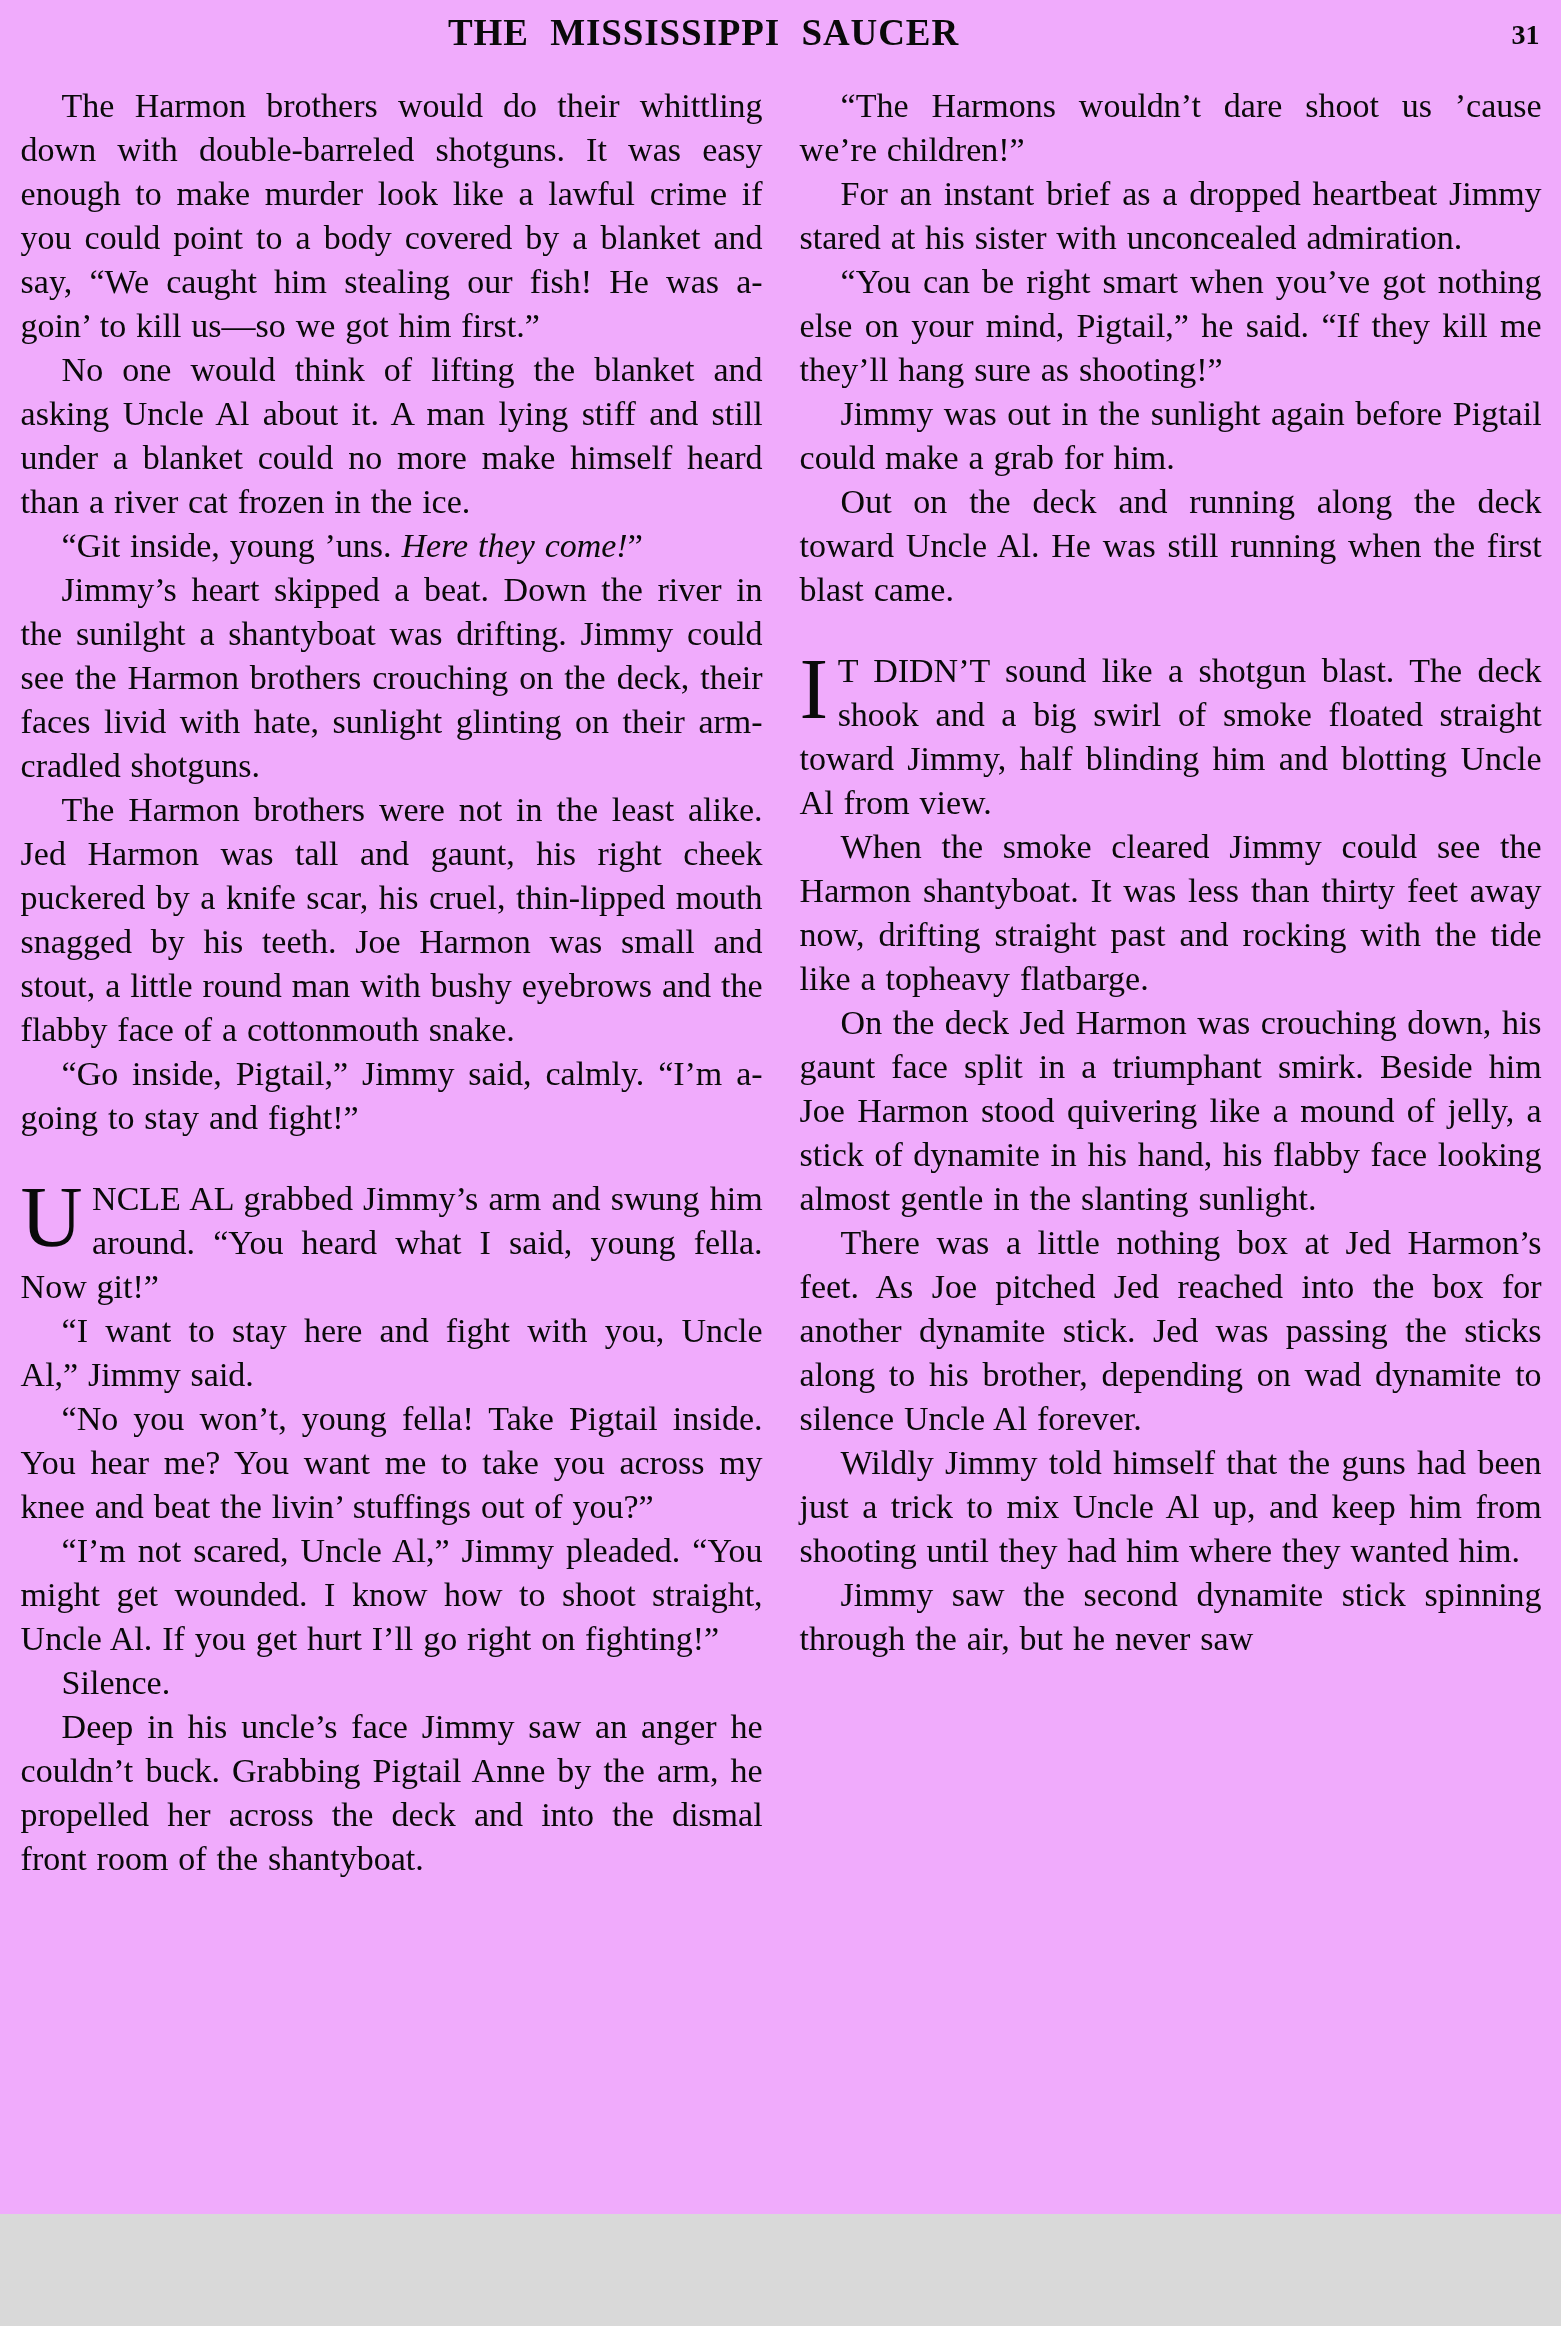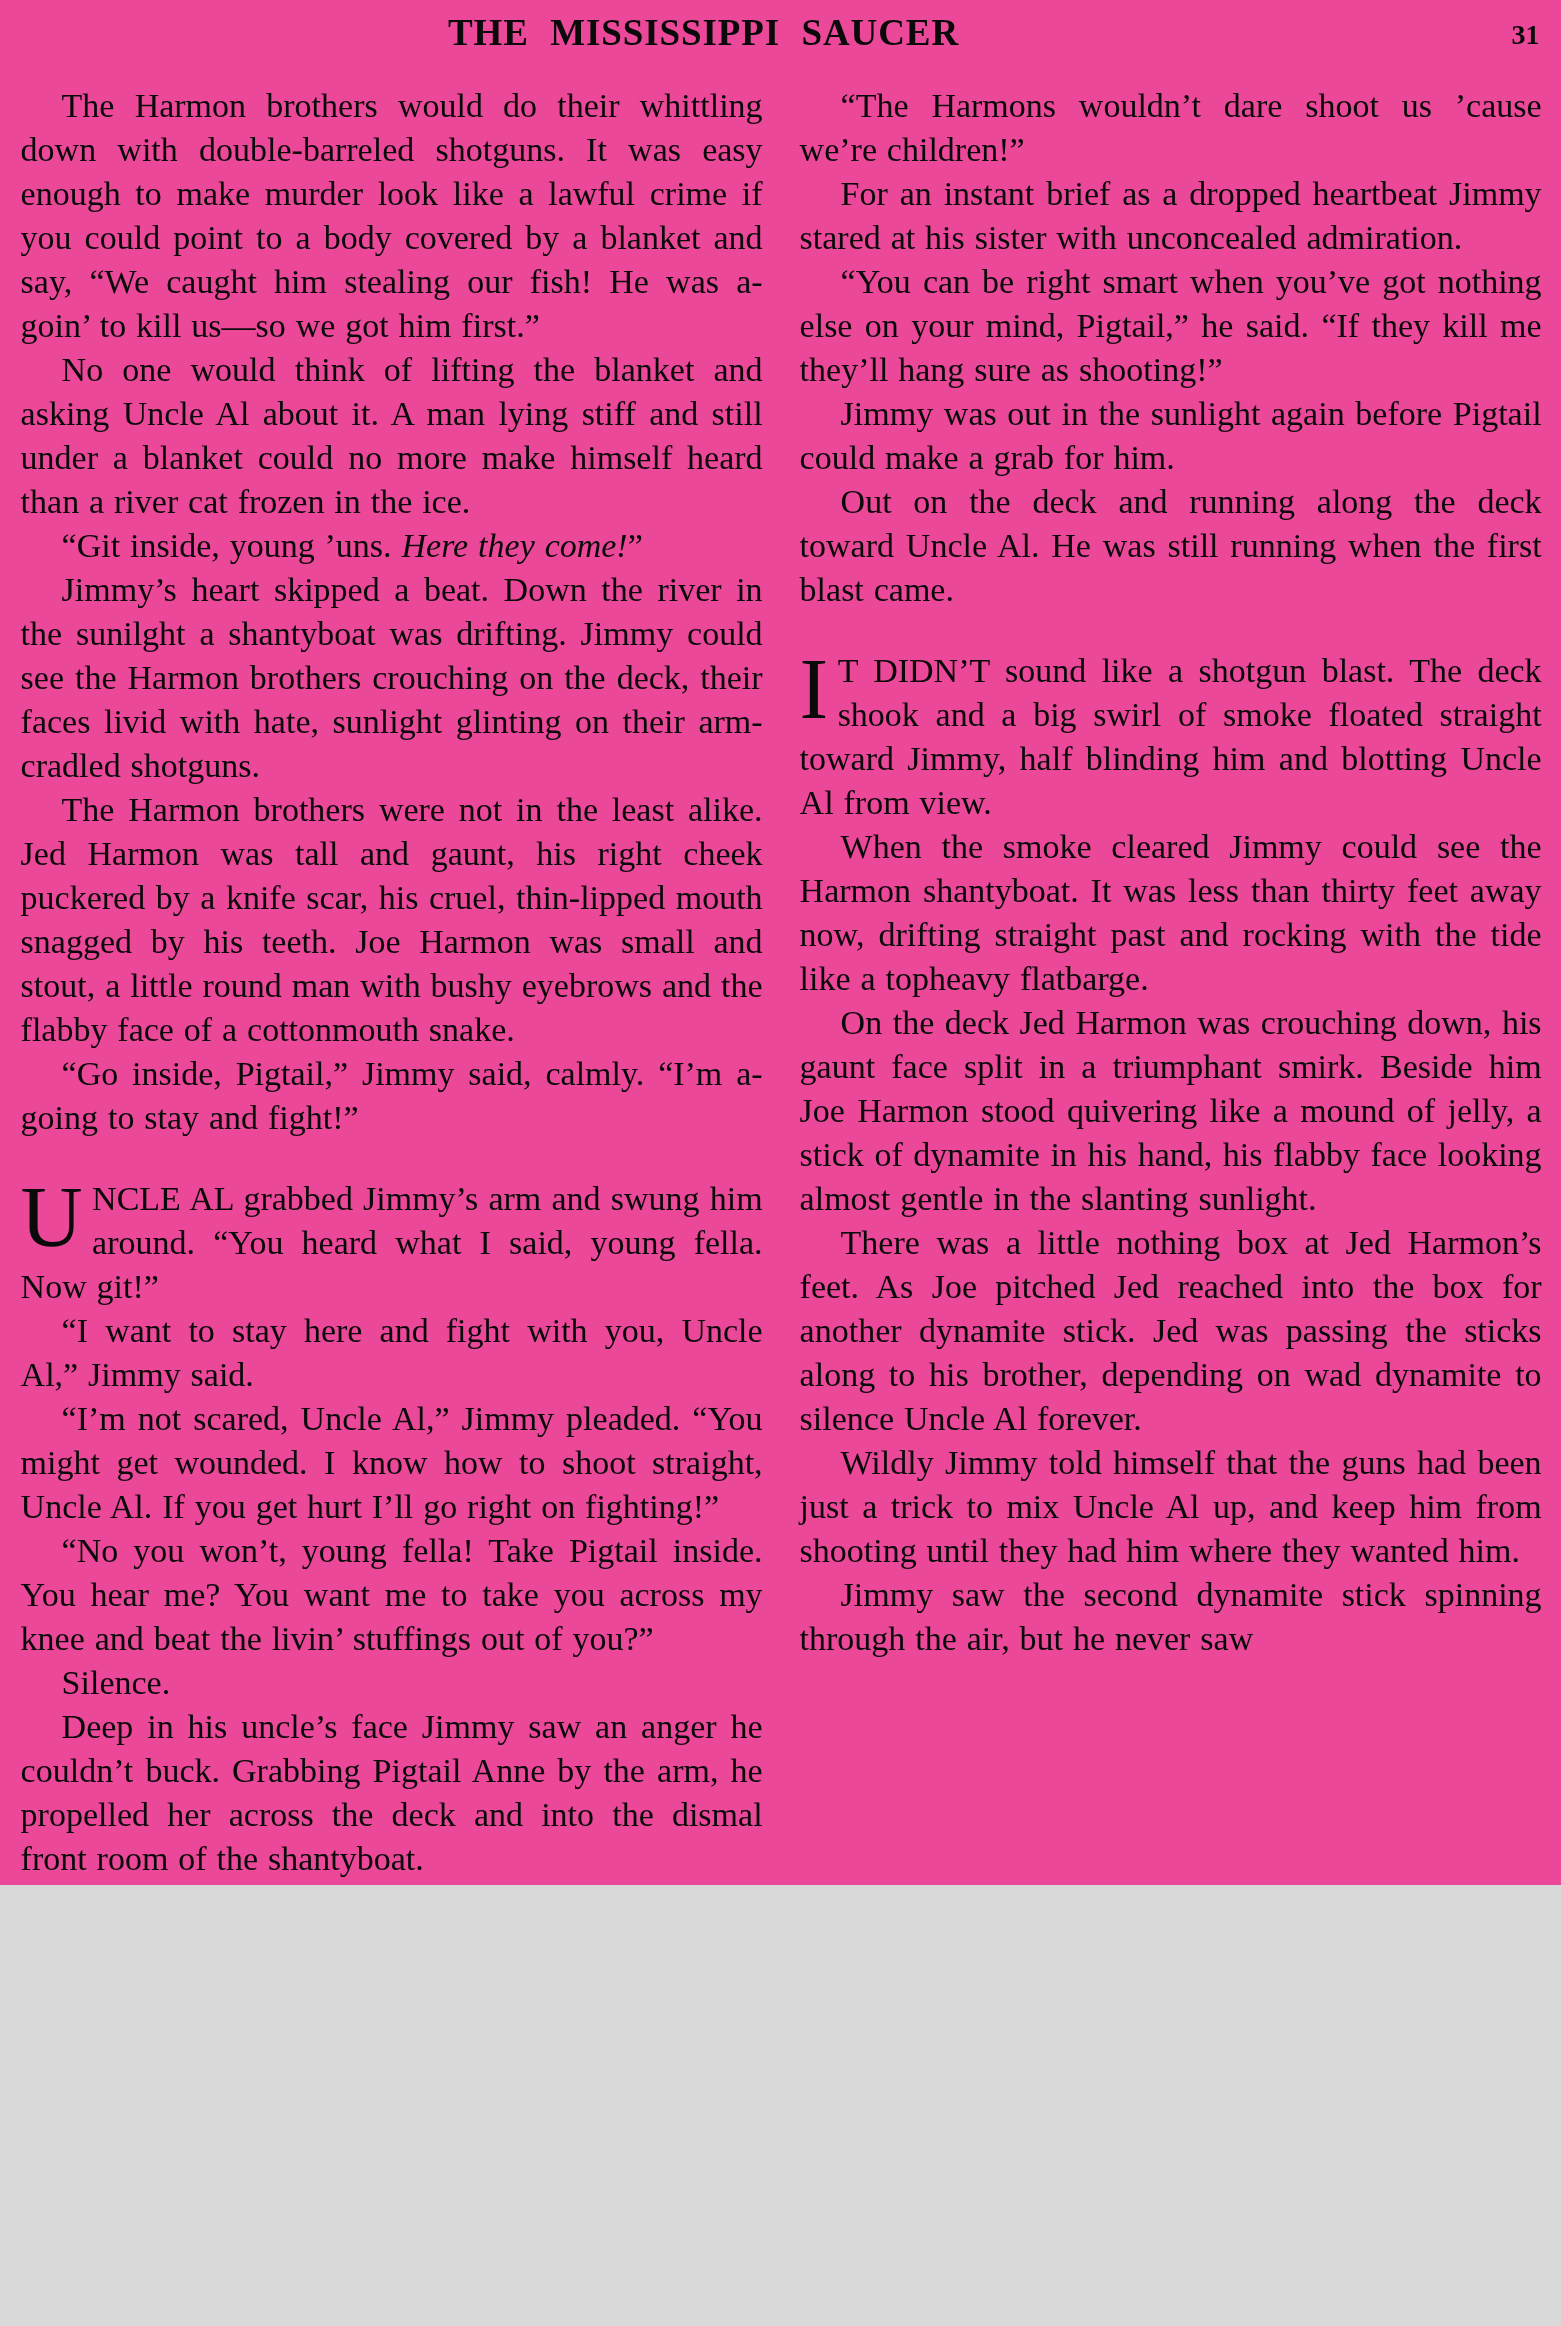--- a/index.html
+++ b/index.html
@@ -3,23 +3,23 @@
 <meta charset="utf-8">
 <style>
   html, body {
     margin: 0;
     padding: 0;
     background: #d9d9d9;
   }
   .page {
     position: relative;
     width: 1562px;
-    height: 1885px;
+    height: 2214px;
     margin: 0 auto;
-    background: #ec4899;
+    background: #f0abfc;
     color: #0a0a0a;
     font-family: "Liberation Serif", "DejaVu Serif", serif;
     overflow: hidden;
   }
   .running-title {
     position: absolute;
     top: 11.2px;
     left: 448px;
     font-size: 37px;
     font-weight: 700;
@@ -82,22 +82,22 @@
 
     <div class="col">
       <p class="para indent">The Harmon brothers would do their whittling down with double-barreled shotguns. It was easy enough to make murder look like a lawful crime if you could point to a body covered by a blanket and say, “We caught him stealing our fish! He was a-goin’ to kill us—so we got him first.”</p>
       <p class="para indent">No one would think of lifting the blanket and asking Uncle Al about it. A man lying stiff and still under a blanket could no more make himself heard than a river cat frozen in the ice.</p>
       <p class="para indent"><span>“Git inside, young ’uns. </span><i>Here they come!</i><span>”</span></p>
       <p class="para indent">Jimmy’s heart skipped a beat. Down the river in the sunilght a shantyboat was drifting. Jimmy could see the Harmon brothers crouching on the deck, their faces livid with hate, sunlight glinting on their arm-cradled shotguns.</p>
       <p class="para indent">The Harmon brothers were not in the least alike. Jed Harmon was tall and gaunt, his right cheek puckered by a knife scar, his cruel, thin-lipped mouth snagged by his teeth. Joe Harmon was small and stout, a little round man with bushy eyebrows and the flabby face of a cottonmouth snake.</p>
       <p class="para indent">“Go inside, Pigtail,” Jimmy said, calmly. “I’m a-going to stay and fight!”</p>
       <p class="para section-start"><span class="dropcap">U</span><span>NCLE AL grabbed Jimmy’s arm and swung him around. “You heard what I said, young fella. Now git!”</span></p>
       <p class="para indent">“I want to stay here and fight with you, Uncle Al,” Jimmy said.</p>
+      <p class="para indent">“No you won’t, young fella! Take Pigtail inside. You hear me? You want me to take you across my knee and beat the livin’ stuffings out of you?”</p>
       <p class="para indent">“I’m not scared, Uncle Al,” Jimmy pleaded. “You might get wounded. I know how to shoot straight, Uncle Al. If you get hurt I’ll go right on fighting!”</p>
-      <p class="para indent">“No you won’t, young fella! Take Pigtail inside. You hear me? You want me to take you across my knee and beat the livin’ stuffings out of you?”</p>
       <p class="para indent">Silence.</p>
       <p class="para indent">Deep in his uncle’s face Jimmy saw an anger he couldn’t buck. Grabbing Pigtail Anne by the arm, he propelled her across the deck and into the dismal front room of the shantyboat.</p>
     </div>
 
     <div class="col">
       <p class="para indent">“The Harmons wouldn’t dare shoot us ’cause we’re children!”</p>
       <p class="para indent">For an instant brief as a dropped heartbeat Jimmy stared at his sister with unconcealed admiration.</p>
       <p class="para indent">“You can be right smart when you’ve got nothing else on your mind, Pigtail,” he said. “If they kill me they’ll hang sure as shooting!”</p>
       <p class="para indent">Jimmy was out in the sunlight again before Pigtail could make a grab for him.</p>
       <p class="para indent">Out on the deck and running along the deck toward Uncle Al. He was still running when the first blast came.</p>

